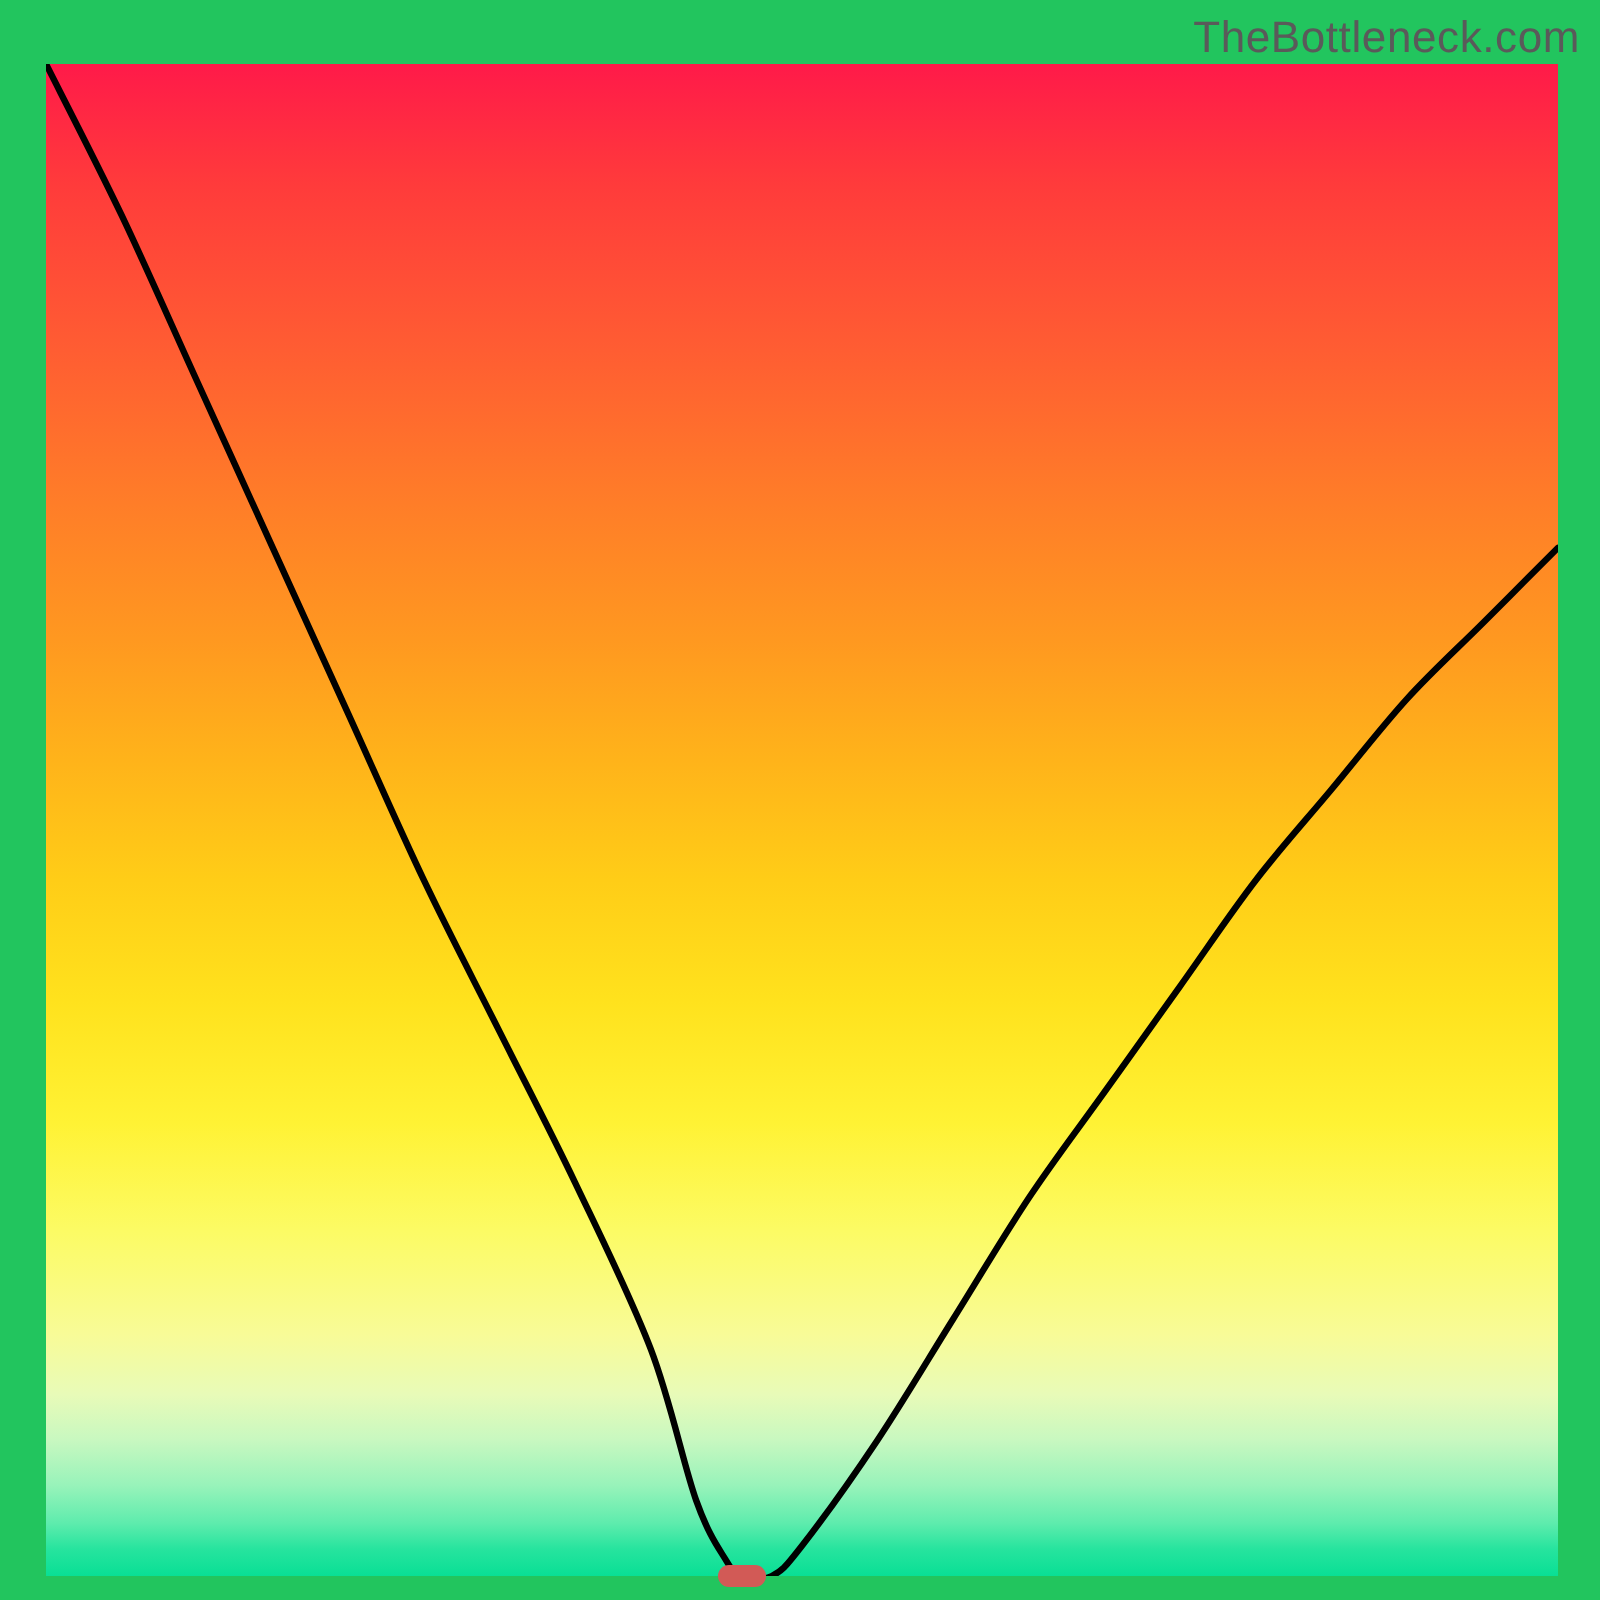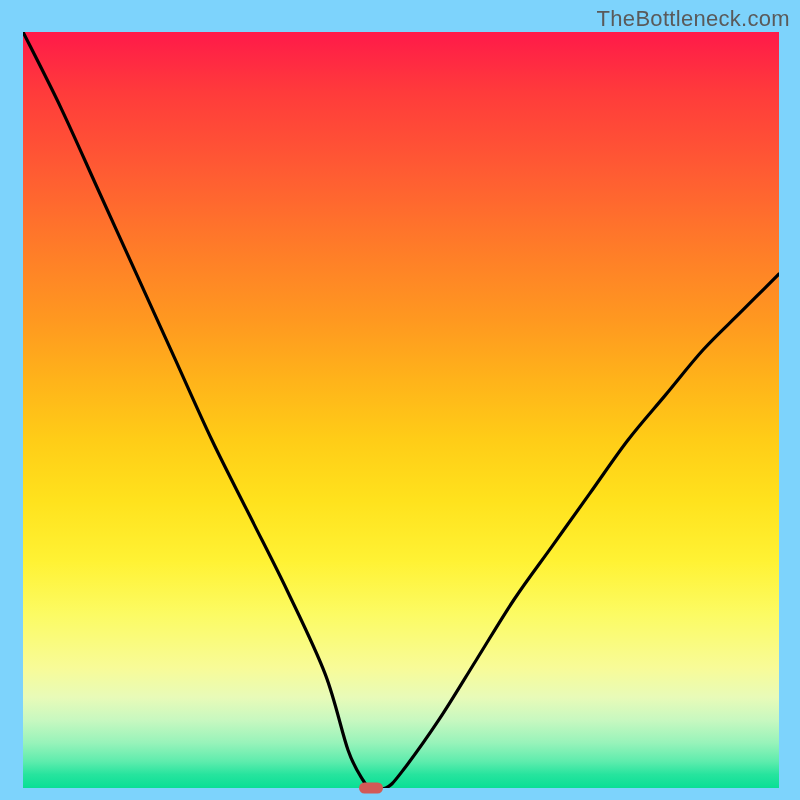--- a/index.html
+++ b/index.html
@@ -8,21 +8,21 @@
     width: 800px;
     height: 800px;
     background: #000;
     overflow: hidden;
     font-family: Arial, Helvetica, sans-serif;
   }
   .chart-wrapper {
     position: relative;
     width: 800px;
     height: 800px;
-    background: #7dd3fc;
+    background: #22c55e;
   }
   .watermark {
     position: absolute;
     top: 6px;
     right: 10px;
     color: #5a5a5a;
     font-size: 22px;
     font-weight: 500;
     letter-spacing: 0.3px;
     z-index: 5;

